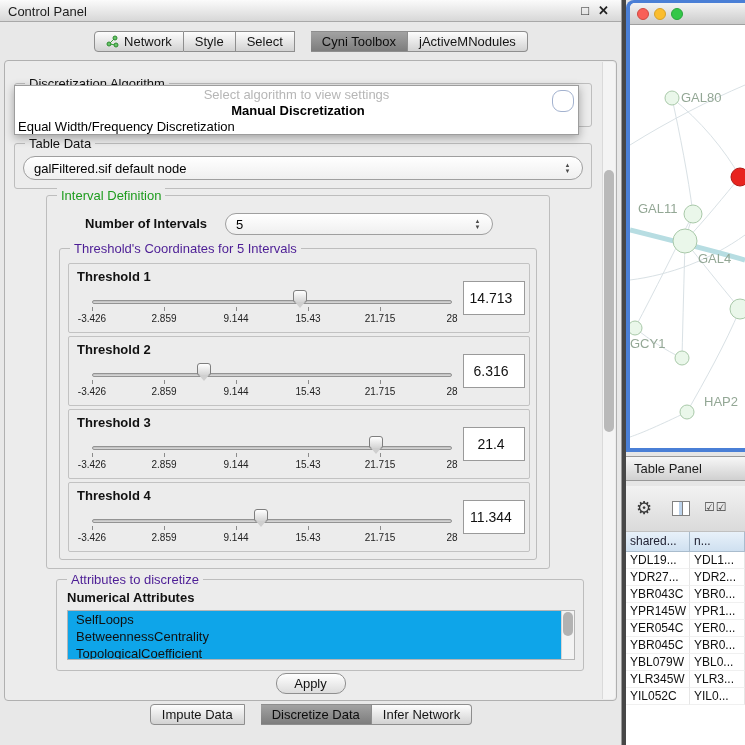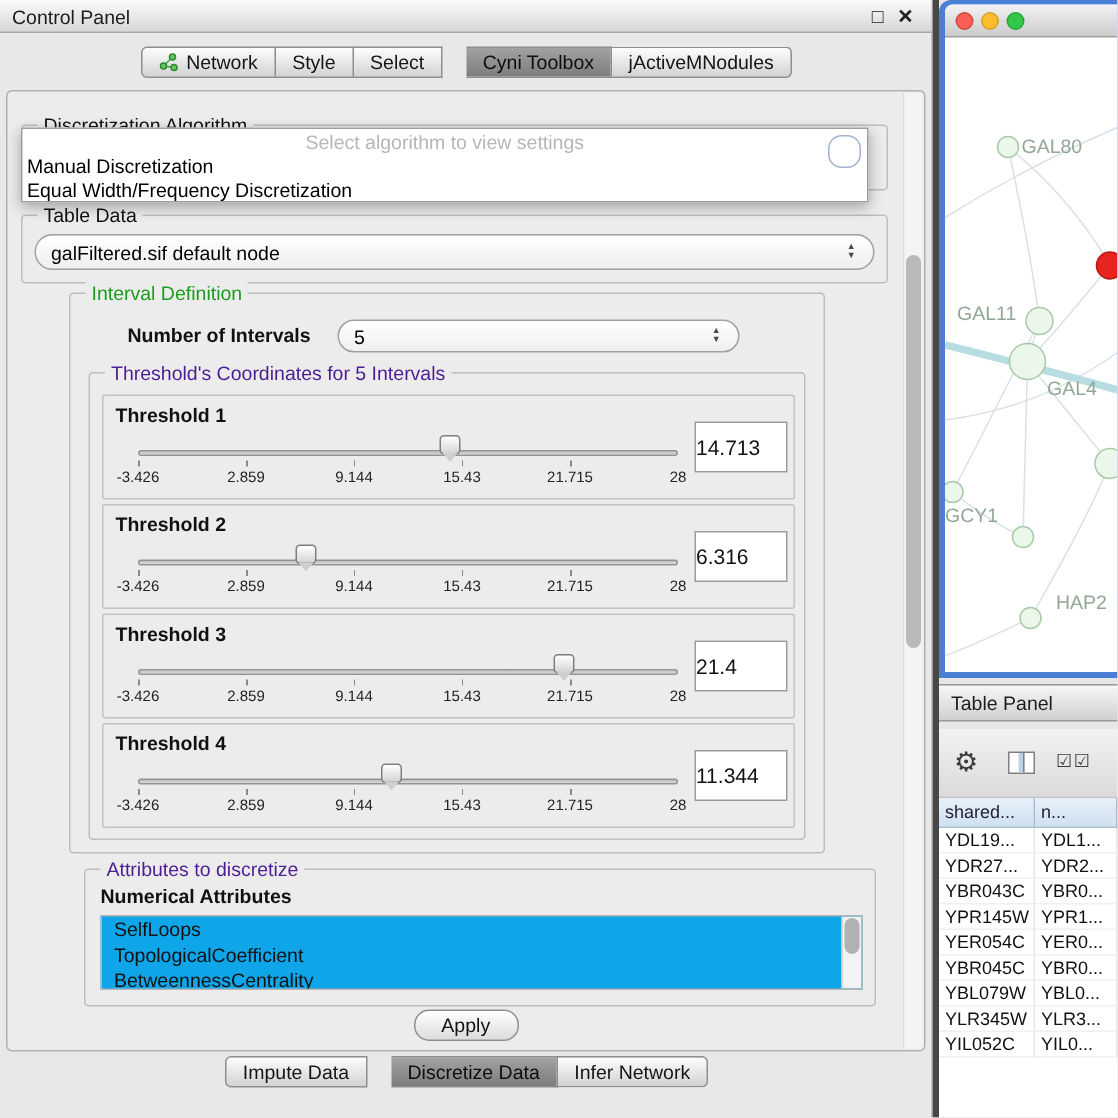--- a/index.html
+++ b/index.html
@@ -42,21 +42,21 @@
   .spinner { width:15px; margin-right:7px; display:flex; flex-direction:column; align-items:center; }
   .spinner span { font-size:7px; line-height:6px; color:#4a4a4a; }
 
   
   .group.algo { left:9px; top:22px; width:578px; height:44px; }
   .algo-combo { left:16px; top:30px; width:557px; height:24px; border-color:#8fa3c8; z-index:1; }
   .popup { position:absolute; left:9px; top:24px; width:565px; height:50px; background:#fff;
     border:1px solid #9d9d9d; box-shadow:0 3px 9px rgba(0,0,0,.32); z-index:5; }
   .popup-placeholder { text-align:center; color:#b6b6b6; font-size:13px; height:17px; line-height:17px; }
   .popup-opt { font-size:13px; height:16px; line-height:16px; padding-left:3px; color:#000; }
-  .popup-opt.bold { font-weight:normal; }
+  .popup-opt.bold { font-weight:bold;text-align:center; }
   .combo-peek { position:absolute; right:4px; top:4px; width:22px; height:22px;
     border:1px solid #a3b2cf; border-radius:9px; background:transparent; }
 
   
   .group.tdata { left:9px; top:82px; width:578px; height:46px; }
   .tdata-combo { left:8px; top:12px; width:560px; height:24px; }
 
   
   .group.interval { left:41px; top:134px; width:504px; height:374px; }
   .noi-label { position:absolute; left:38px; top:20px; font-weight:bold; font-size:13px; }
@@ -74,21 +74,21 @@
     background:linear-gradient(#bdbdbd,#dadada); border:1px solid #939393; border-radius:2px; }
   .thumb { position:absolute; top:4px; width:14px; height:13px; transform:translateX(-50%);
     background:linear-gradient(#ffffff,#d4d4d4); border:1px solid #7e7e7e; border-radius:3px; z-index:2; }
   .thumb::after { content:""; position:absolute; left:50%; top:100%; transform:translateX(-50%);
     border:5px solid transparent; border-top:6px solid #cfcfcf; }
   .ticks { position:absolute; left:0; top:21px; width:100%; height:4px;
     background:repeating-linear-gradient(90deg,#8a8a8a 0,#8a8a8a 1px,transparent 1px,transparent 20%); }
   .tlabel { position:absolute; top:27px; transform:translateX(-50%); font-size:10px; color:#222; white-space:nowrap; }
   .k0{left:0;} .k1{left:20%;} .k2{left:40%;} .k3{left:60%;} .k4{left:80%;} .k5{left:100%;}
   .valbox { position:absolute; left:394px; top:17px; width:62px; height:34px; background:#fff;
-    border:1px solid #9a9a9a; font-size:14px; text-align:left; line-height:32px; padding-right:6px; }
+    border:1px solid #9a9a9a; font-size:14px; text-align:center; line-height:32px; padding-right:6px; }
 
   
   .group.attrs { left:51px; top:518px; width:528px; height:92px; }
   .attrs-sub { position:absolute; left:10px; top:10px; font-weight:bold; font-size:13px; }
   .alist { position:absolute; left:10px; top:30px; width:508px; height:50px; background:#0ea5e9;
     border:1px solid #b5b5b5; overflow:hidden; }
   .alist-item { font-size:13px; height:17px; line-height:17px; padding-left:8px; }
   .alist-scroll { position:absolute; right:0; top:0; width:13px; height:100%;
     background:#f3f3f3; border-left:1px solid #d4d4d4; }
   .alist-thumb { position:absolute; left:1px; top:1px; width:10px; height:24px; background:#b2b2b2; border-radius:5px; }
@@ -276,22 +276,22 @@
           <div class="valbox">11.344</div>
         </div>
       </div>
     </div>
 
     <div class="group attrs">
       <span class="glabel blue">Attributes to discretize</span>
       <span class="attrs-sub">Numerical Attributes</span>
       <div class="alist">
         <div class="alist-item">SelfLoops</div>
+        <div class="alist-item">BetweennessCentrality</div>
         <div class="alist-item">TopologicalCoefficient</div>
-        <div class="alist-item">BetweennessCentrality</div>
         <div class="alist-scroll">
           <div class="alist-thumb"></div>
         </div>
       </div>
     </div>
 
     <button class="apply">Apply</button>
 
     <div class="mscroll">
       <div class="mscroll-thumb"></div>

